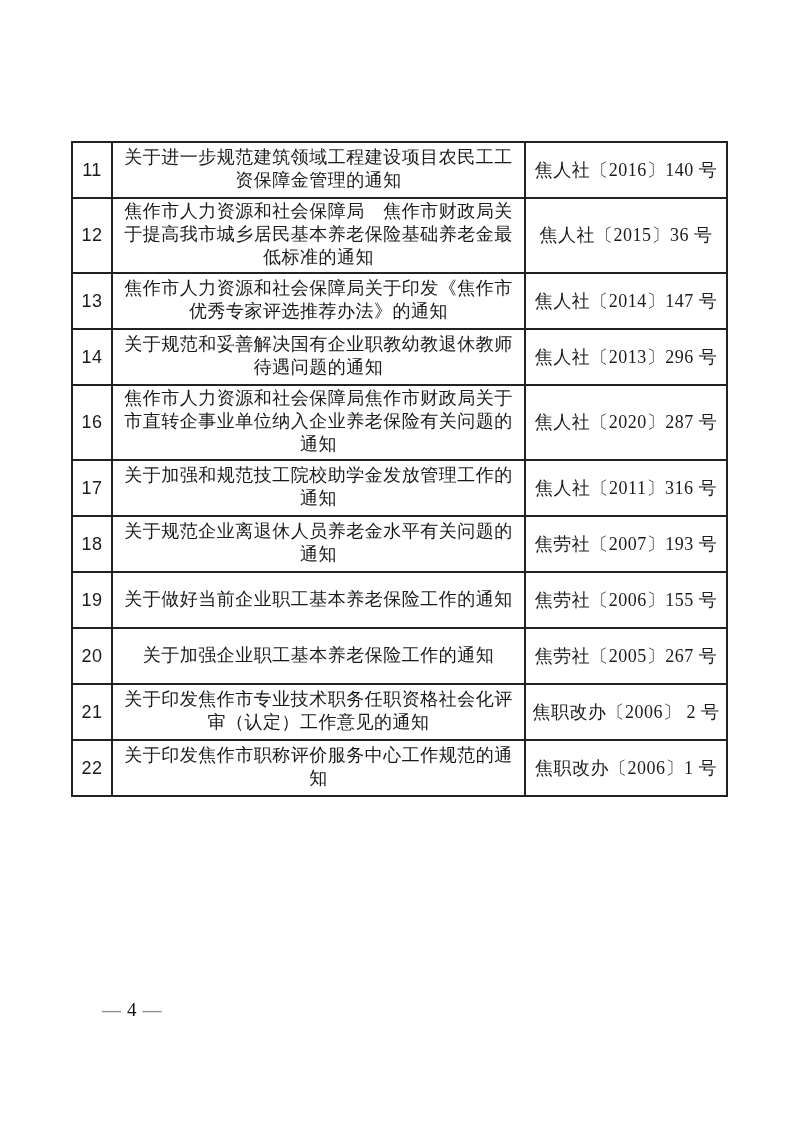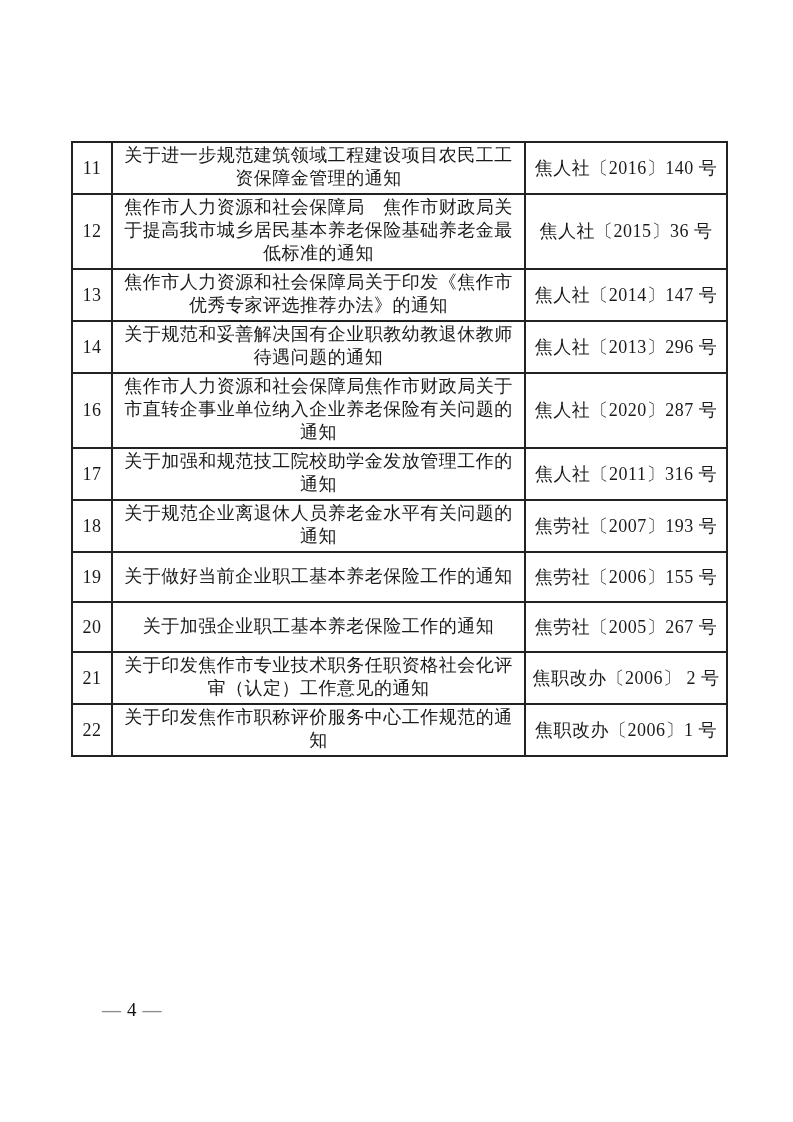--- a/index.html
+++ b/index.html
@@ -31,24 +31,24 @@
   table.notice-table td {
     border: 2px solid #222222;
     vertical-align: middle;
     text-align: center;
     padding: 2px 4px;
     font-size: 18px;
     line-height: 23px;
     letter-spacing: 0.5px;
   }
   table.notice-table tr {
-    height: 50px;
+    height: 56px;
   }
   td.col-no {
-    font-family: Liberation Serif, serif;
+    font-family: Liberation Sans, sans-serif;
     font-size: 18px;
   }
   td.col-title {
     padding: 2px 5px;
     font-family: Liberation Mono, monospace;
   }
   td.col-doc {
     white-space: nowrap;
     letter-spacing: 1px;
   }

